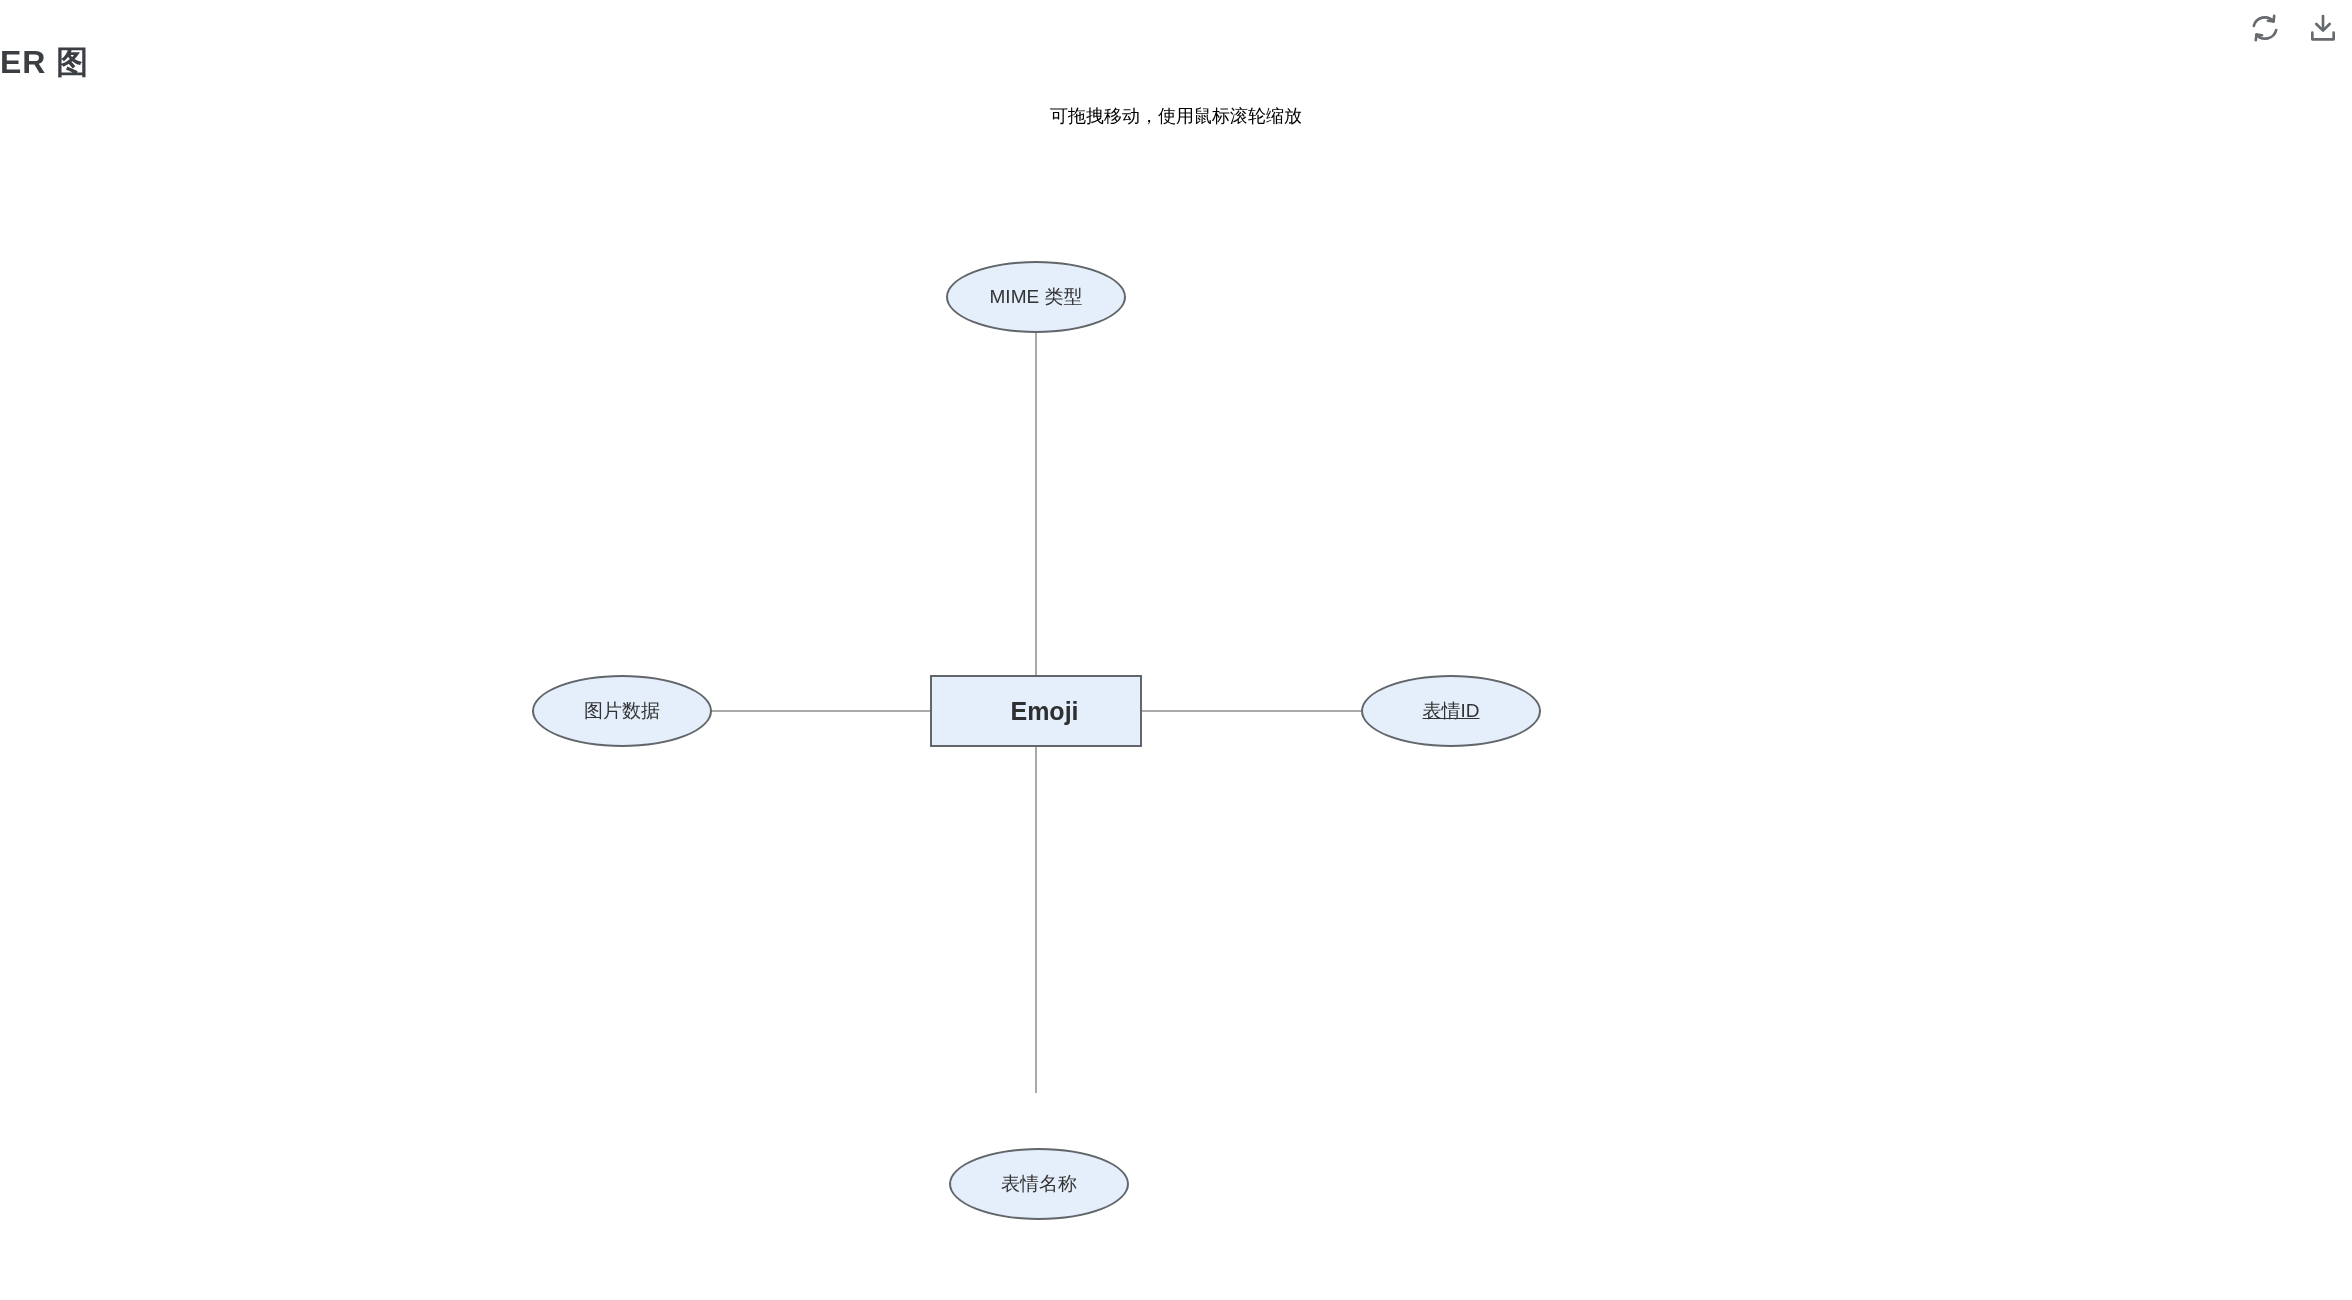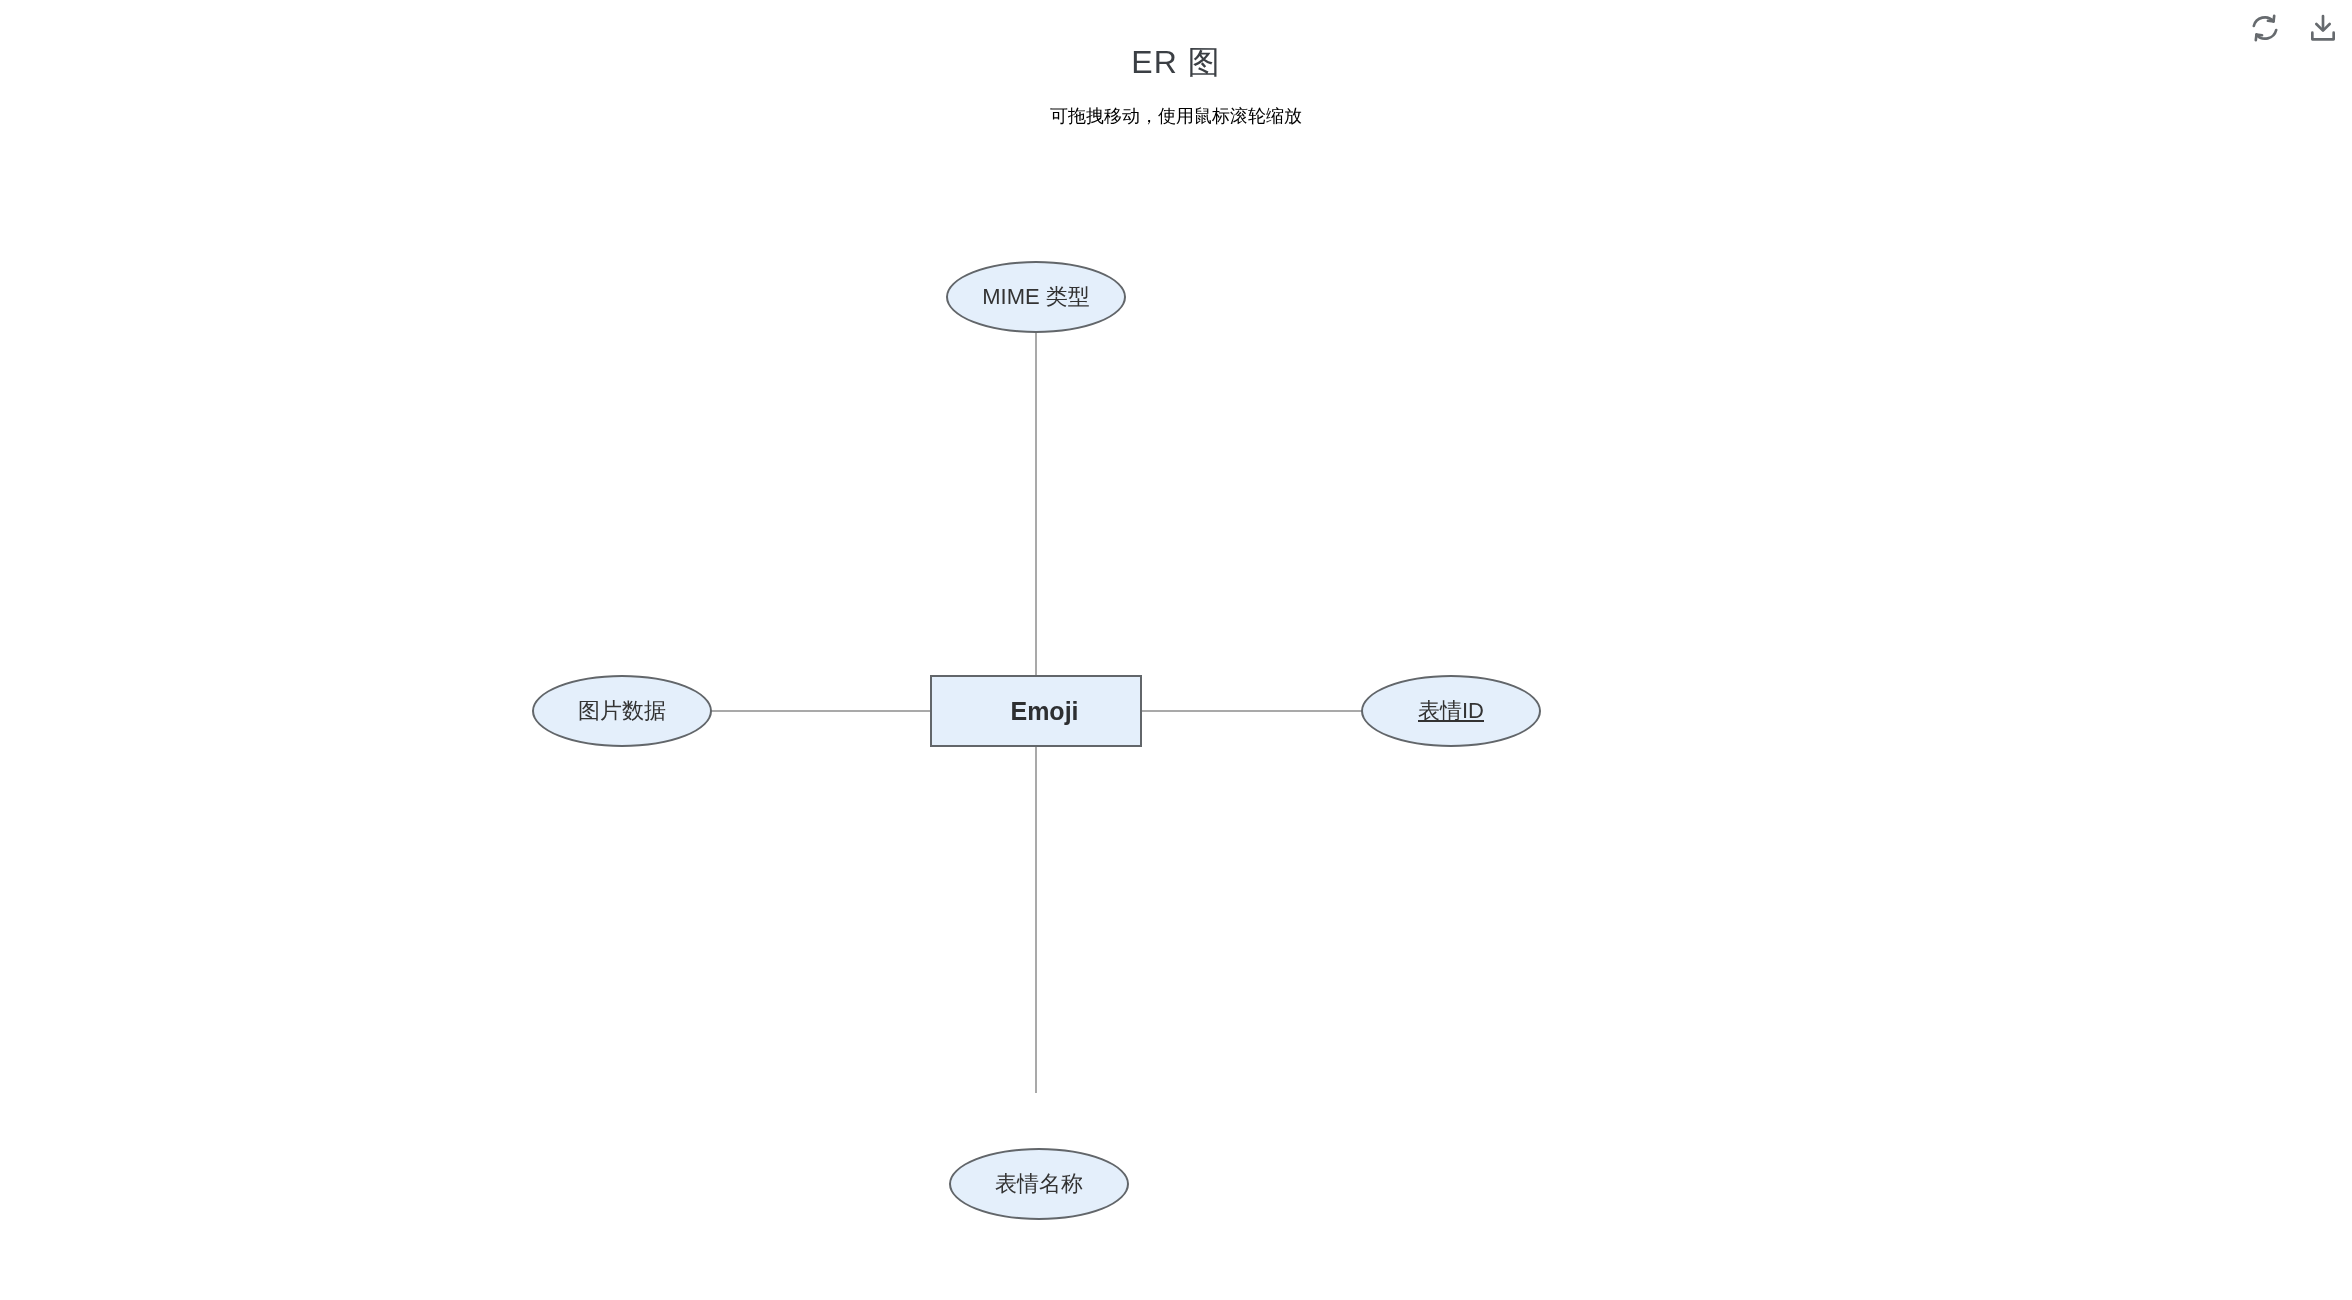--- a/index.html
+++ b/index.html
@@ -15,24 +15,23 @@
     position: relative;
     width: 2352px;
     height: 1300px;
   }
   
   .page-title {
     position: absolute;
     top: 42px;
     left: 0;
     width: 100%;
-    text-align: center;
     font-size: 32px;
     line-height: 40px;
-    font-weight: 400;
+    font-weight: 700;
     color: #3b3f44;
     letter-spacing: 1px;
   }
   .page-subtitle {
     position: absolute;
     top: 103px;
     left: 0;
     width: 100%;
     text-align: center;
     font-size: 18px;
@@ -100,21 +99,21 @@
     height: 72px;
     font-size: 25px;
     font-weight: 700;
     color: #2d2f31;
     padding-left: 17px;
   }
   .attr {
     width: 180px;
     height: 72px;
     border-radius: 50%;
-    font-size: 22px;
+    font-size: 19px;
   }
   .attr.pos-top    { left: 946px;  top: 261px; }
   .attr.pos-left   { left: 532px;  top: 675px; }
   .attr.pos-right  { left: 1361px; top: 675px; text-decoration: underline; }
   .attr.pos-bottom { left: 949px;  top: 1148px; }
 </style>
 </head>
 <body>
 
 <div class="stage">

